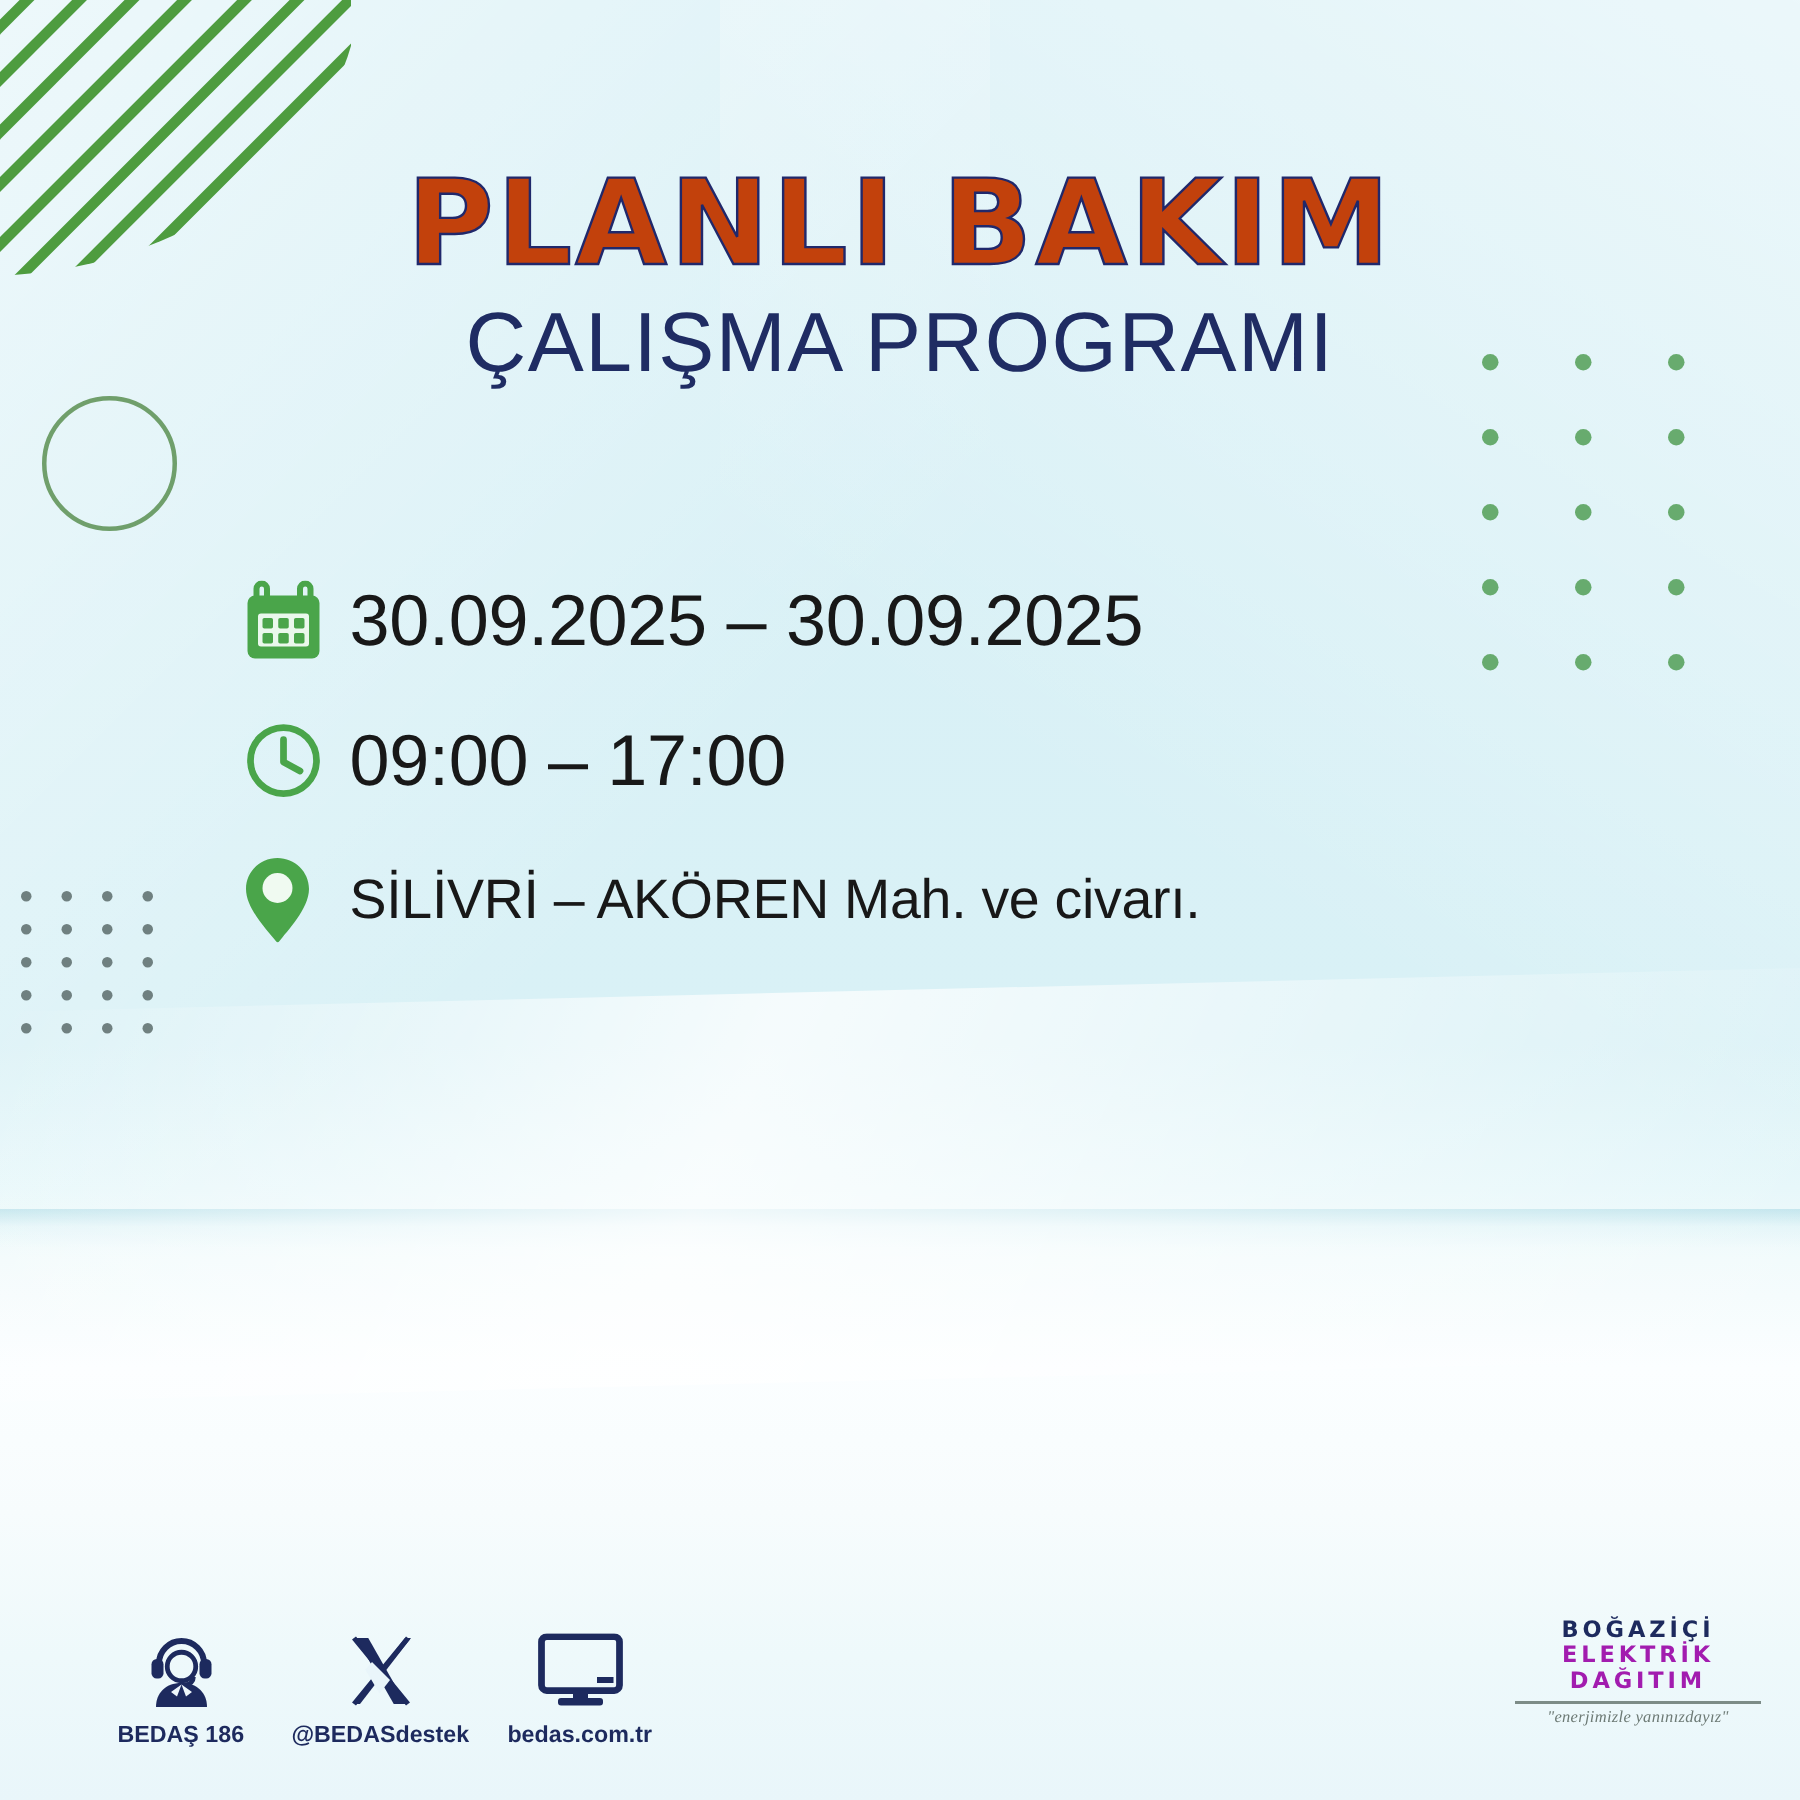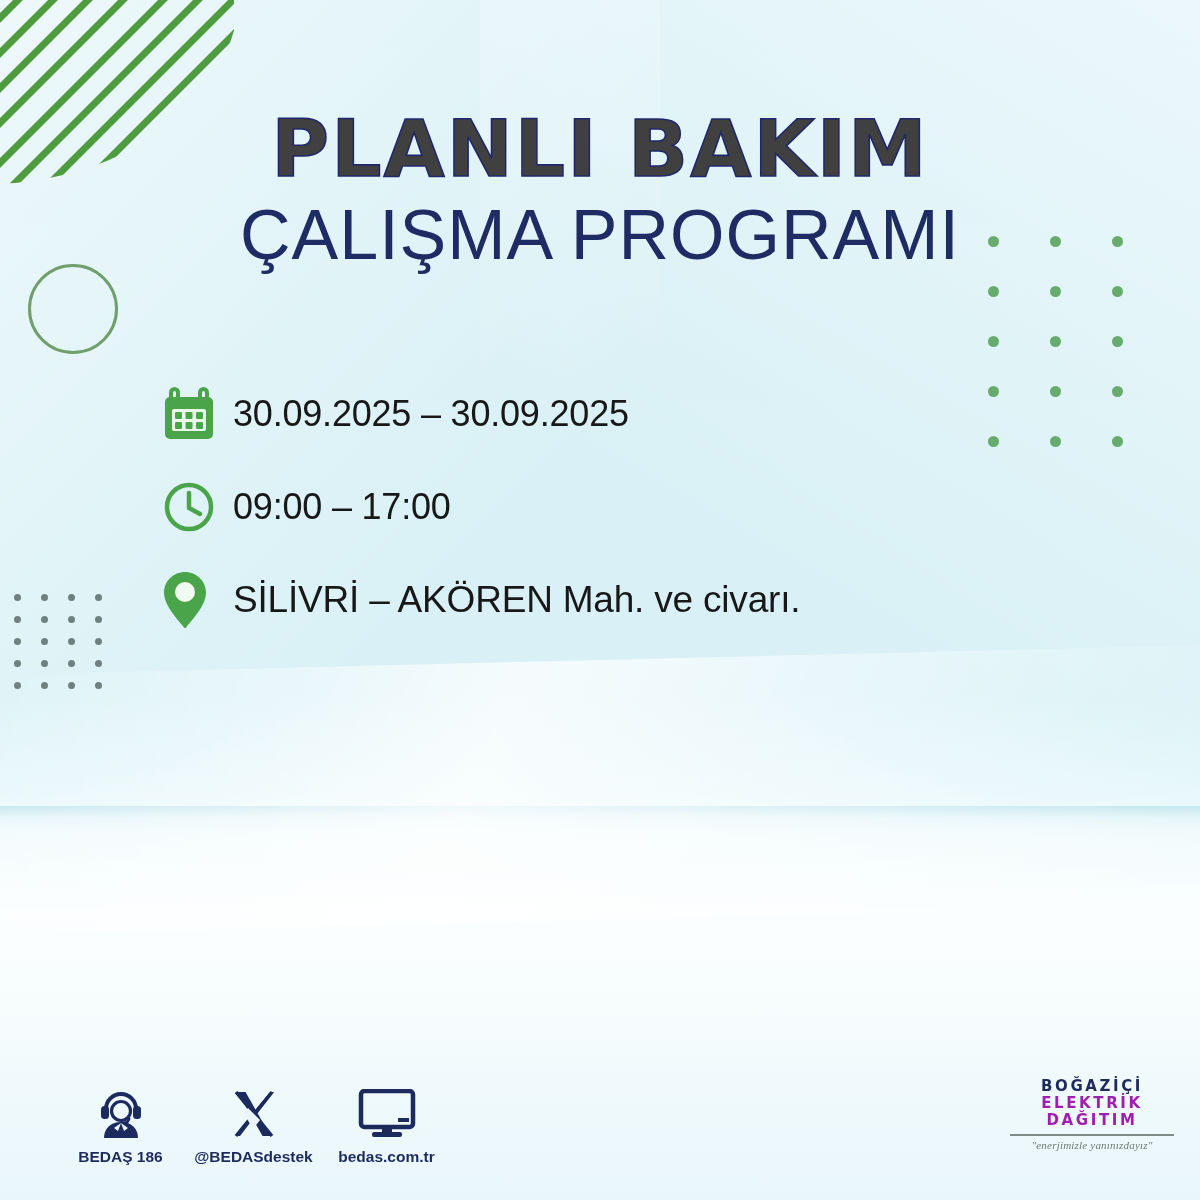--- a/index.html
+++ b/index.html
@@ -76,28 +76,28 @@
   #decor-dots-left .dot {
     width:7px; height:7px; border-radius:50%;
     background:#4a5a58; opacity:.75;
   }
 
   
   #header { position:absolute; left:0; top:112px; width:1200px; text-align:center; }
   #title-main {
     font-size:79px; line-height:.94;
     font-weight:bold;
-    color:#404040;
+    color:#c2410c;
     letter-spacing:2px;
     -webkit-text-stroke:1.6px #20286b;
     font-family:"DejaVu Sans", sans-serif;
   }
   #title-sub {
     margin-top:14px;
-    font-size:70px; line-height:1;
+    font-size:56px; line-height:1;
     font-weight:normal;
     color:#1f2c63;
     letter-spacing:1px;
     font-family:"Liberation Sans", sans-serif;
   }
 
   
   #info-list { position:absolute; left:163px; top:378px; width:900px; }
   .info-row { display:flex; align-items:center; min-height:72px; margin-bottom:21px; }
   .info-row:last-child { margin-bottom:0; }
@@ -105,21 +105,21 @@
     width:70px; min-width:70px; height:62px;
     display:flex; align-items:center; justify-content:flex-start;
   }
   .info-text {
     font-size:37px;
     color:#181818;
     font-family:"Liberation Sans", sans-serif;
     letter-spacing:-0.2px;
     white-space:nowrap;
   }
-  #row-date .info-text, #row-time .info-text { font-size:36px;text-align:center; }
+  #row-date .info-text, #row-time .info-text { font-size:48px;text-align:center; }
 
   
   #footer-contacts { position:absolute; left:54px; top:1083px; display:flex;text-align:center; }
   .contact-item {
     width:133px;
     display:flex; flex-direction:column; align-items:center;
   }
   .contact-icon { height:56px; display:flex; align-items:flex-end; justify-content:center; }
   .contact-label {
     margin-top:9px;

